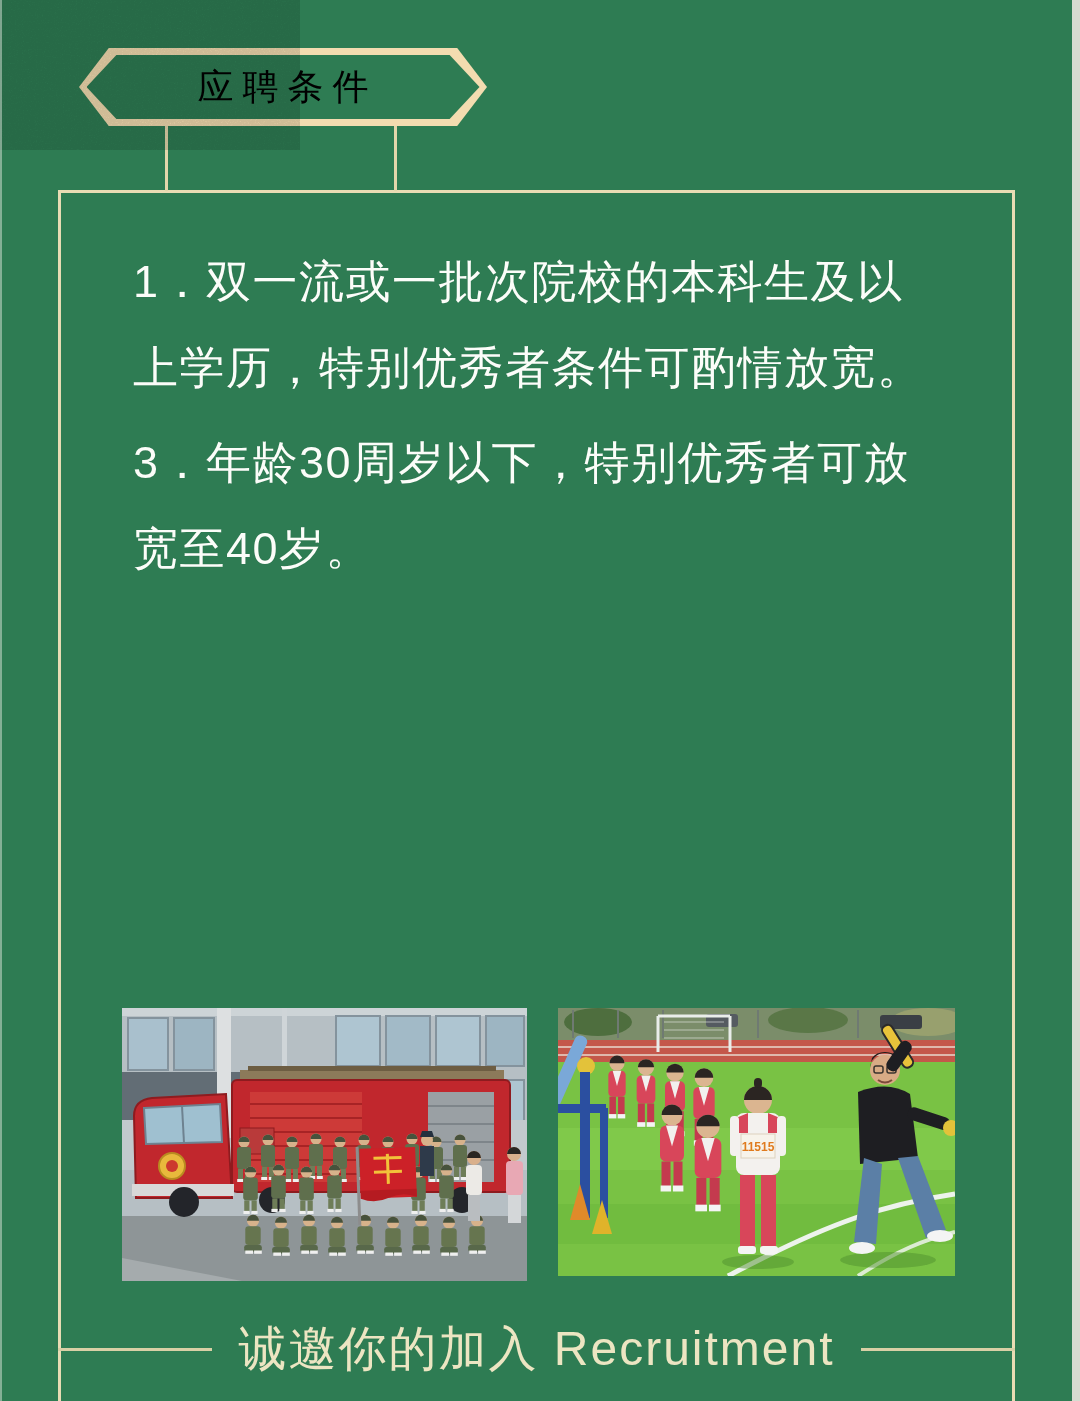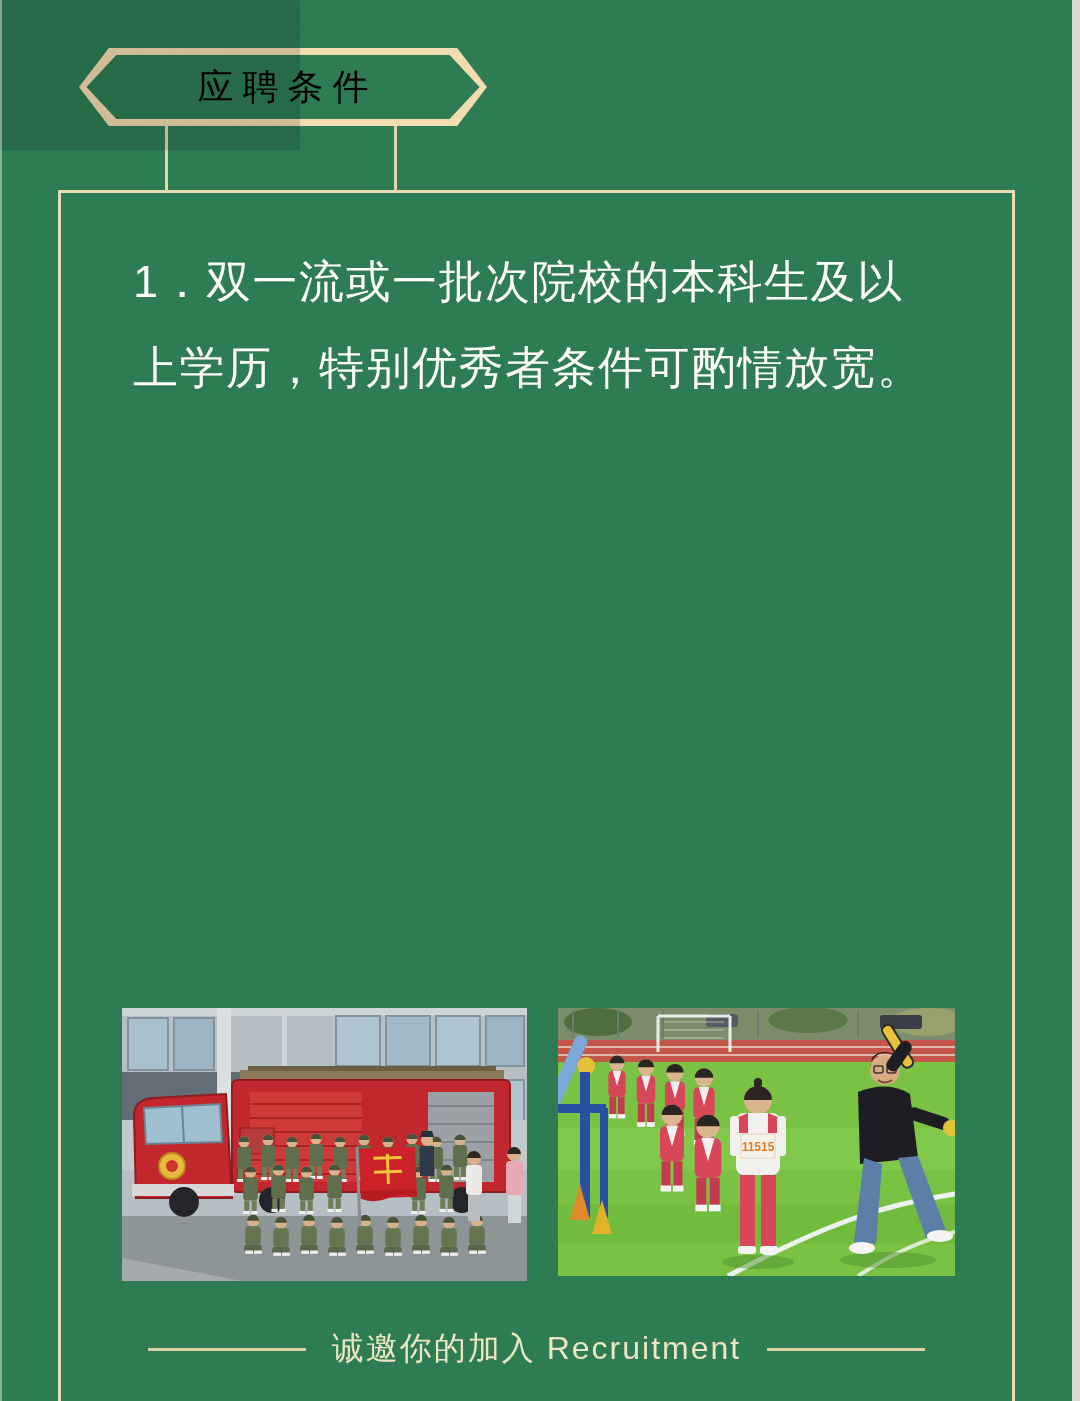--- a/index.html
+++ b/index.html
@@ -76,40 +76,41 @@
   .photo.right { left:558px; top:1008px; width:397px; height:268px; }
 
   
   .footer {
     position:absolute; left:58px; top:1320px; width:957px; height:58px;
     display:flex; align-items:center; justify-content:center; gap:26px;
     z-index:3;
   }
   .footer-line { width:158px; height:3px; background:#d9d0a6; }
   .footer-text {
-    color:#ece5c2; font-size:32px; font-weight:400; letter-spacing:2px;
+    color:#ece5c2; font-size:48px; font-weight:400; letter-spacing:2px;
     white-space:nowrap;
   }
 </style>
 </head>
 <body>
 
 <div class="poster">
 
   <div class="badge">
     <div class="badge-inner">
       <span class="badge-title">应聘条件</span>
     </div>
   </div>
   <div class="stem s1"></div>
   <div class="stem s2"></div>
 
   <div class="panel">
     <div class="req-list">
       <p class="req-item">1．双一流或一批次院校的本科生及以上学历，特别优秀者条件可酌情放宽。</p>
+      <p class="req-item">3．年龄30周岁以下，特别优秀者可放宽至40岁。</p>
     </div>
   </div>
 
   <svg class="photo left" viewBox="0 0 405 273">
     <defs>
       <symbol id="soldier" viewBox="0 0 20 46">
         <circle cx="10" cy="6" r="5.5" fill="#d7b28b"></circle>
         <path d="M4.5 6 a5.5 5.5 0 0 1 11 0 z" fill="#47523c"></path>
         <rect x="3" y="11" width="14" height="22" rx="3" fill="#5f6f4d"></rect>
         <rect x="4" y="33" width="5" height="11" fill="#6e7d58"></rect>

